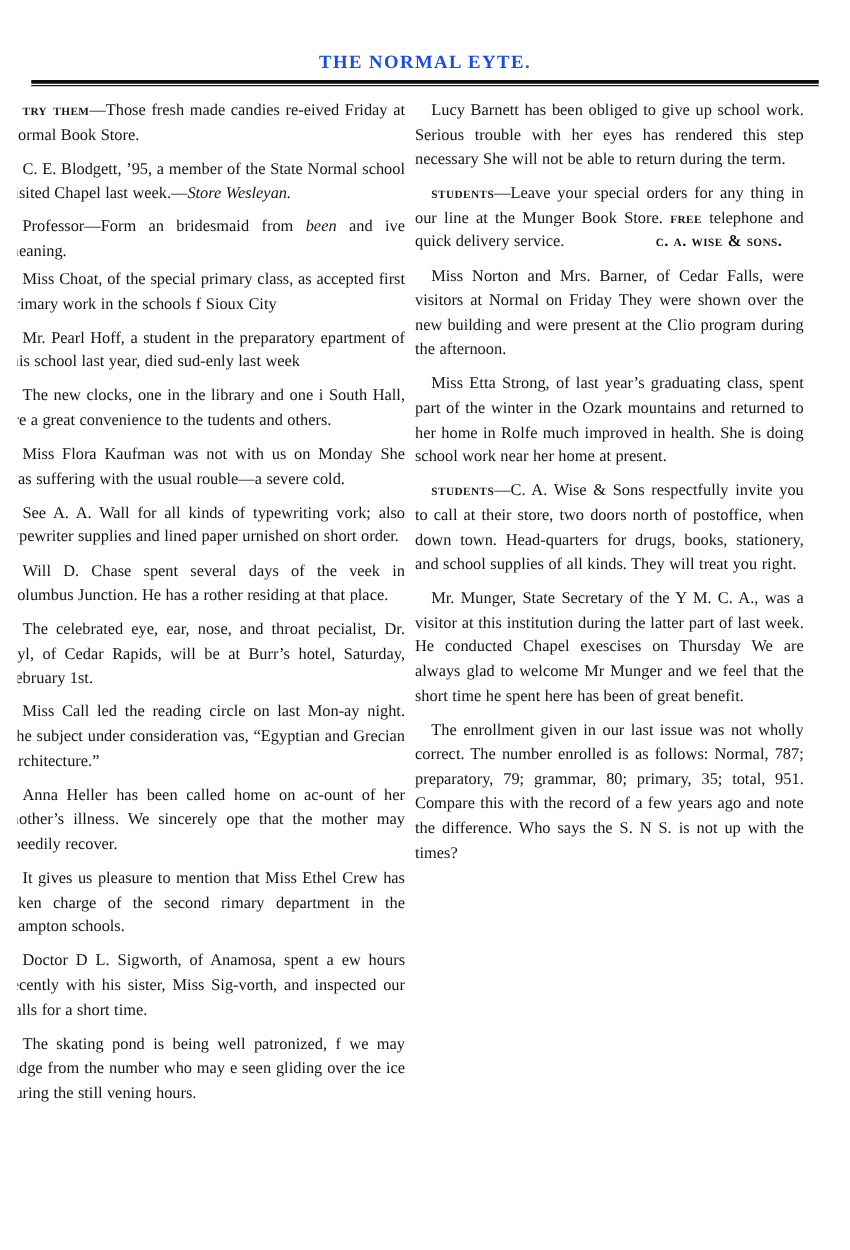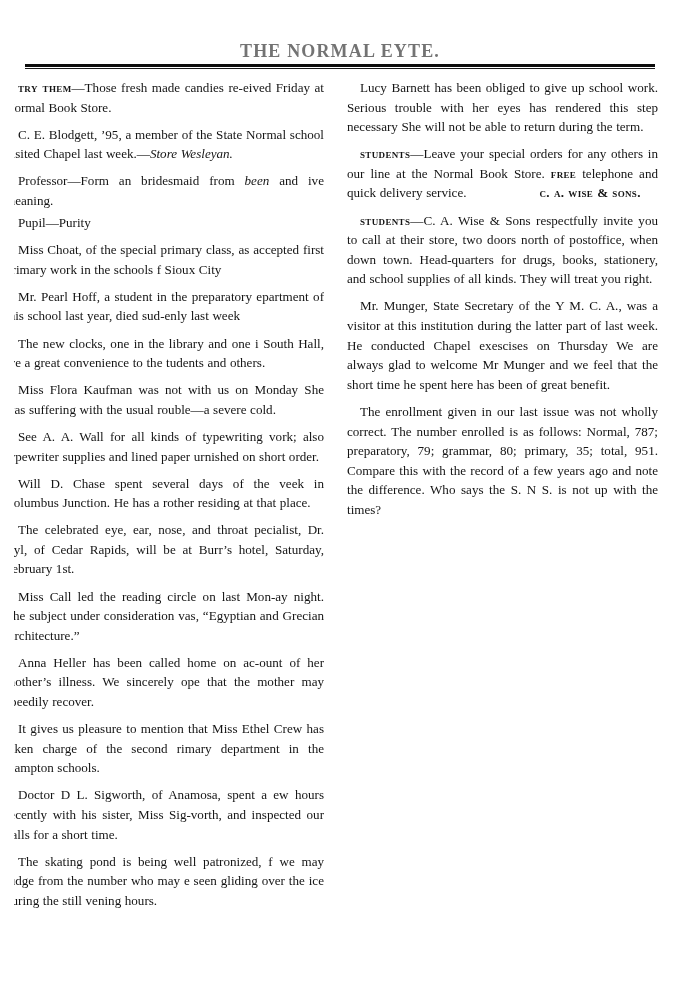--- a/index.html
+++ b/index.html
@@ -30,23 +30,23 @@
     position: absolute;
     left: 0;
     top: 41px;
     width: 680px;
     text-align: center;
   }
   .masthead-title {
     display: inline-block;
     font-family: "Liberation Serif", "DejaVu Serif", serif;
     font-weight: bold;
-    font-size: 18px;
+    font-size: 15px;
     letter-spacing: 1.15px;
-    color: #737373;
+    color: #1d4ed8;
     white-space: nowrap;
   }
 
   
   .rule-wrap {
     position: absolute;
     left: 25px;
     top: 64px;
     width: 630px;
   }
@@ -79,21 +79,21 @@
     left: 14px;
     width: 310px;
     
     overflow: hidden;
   }
   .col-left .inner {
     margin-left: -9px;
     width: 319px;
   }
   .col-right {
-    left: 347px;
+    left: 332px;
     width: 311px;
   }
 
   p.item {
     margin: 0 0 7.5px 0;
     font-size: 13.1px;
     line-height: 19.6px;
     text-align: justify;
     text-justify: inter-word;
     text-indent: 13px;
@@ -135,21 +135,20 @@
 
     <div class="col col-left">
       <div class="inner">
 
         <p class="item"><span class="sc">Try Them</span><span>—Those fresh made candies re-eived Friday at Normal Book Store.</span></p>
 
         <p class="item"><span>C. E. Blodgett, ’95, a member of the State Normal school visited Chapel last week.—</span><span class="it">Store Wesleyan.</span></p>
 
         <p class="item tight"><span>Professor—Form an bridesmaid from </span><span class="it">been</span><span> and ive meaning.</span></p>
 
-        <p class="item"><span>Pupil—Purity</span></p>
 
         <p class="item"><span>Miss Choat, of the special primary class, as accepted first primary work in the schools f Sioux City</span></p>
 
         <p class="item"><span>Mr. Pearl Hoff, a student in the preparatory epartment of this school last year, died sud-enly last week</span></p>
 
         <p class="item"><span>The new clocks, one in the library and one i South Hall, are a great convenience to the tudents and others.</span></p>
 
         <p class="item"><span>Miss Flora Kaufman was not with us on Monday  She was suffering with the usual rouble—a severe cold.</span></p>
 
         <p class="item"><span>See A. A. Wall for all kinds of typewriting vork; also typewriter supplies and lined paper urnished on short order.</span></p>
@@ -168,23 +167,25 @@
 
         <p class="item"><span>The skating pond is being well patronized, f we may judge from the number who may e seen gliding over the ice during the still vening hours.</span></p>
 
       </div>
     </div>
 
     <div class="col col-right">
 
       <p class="item"><span>Lucy Barnett has been obliged to give up school work.   Serious trouble with her eyes has rendered this step necessary   She will not be able to return during the term.</span></p>
 
-      <p class="item"><span class="sc">Students</span><span>—Leave your special orders for any others in our line at the Normal Book Store.   </span><span class="sc">Free</span><span> telephone and quick delivery service.</span><span class="sc sig">C. A. Wise &amp; Sons.</span></p>
+      <p class="item"><span class="sc">Students</span><span>—Leave your special orders for any thing in our line at the Munger Book Store.   </span><span class="sc">Free</span><span> telephone and quick delivery service.</span><span class="sc sig">C. A. Wise &amp; Sons.</span></p>
 
+      <p class="item"><span>Miss Norton and Mrs. Barner, of Cedar Falls, were visitors at Normal on Friday  They were shown over the new building and were present at the Clio program during the afternoon.</span></p>
 
+      <p class="item"><span>Miss Etta Strong, of last year’s graduating class, spent part of the winter in the Ozark mountains and returned to her home in Rolfe much improved in health.  She is doing school work near her home at present.</span></p>
 
 
       <p class="item"><span class="sc">Students</span><span>—C. A. Wise &amp; Sons respectfully invite you to call at their store, two doors north of postoffice, when down town.   Head-quarters for drugs, books, stationery, and school supplies of all kinds.   They will treat you right.</span></p>
 
       <p class="item"><span>Mr. Munger, State Secretary of the Y  M. C. A., was a visitor at this institution during the latter part of last week.   He conducted Chapel exescises on Thursday    We are always glad to welcome Mr Munger and we feel that the short time he spent here has been of great benefit.</span></p>
 
       <p class="item"><span>The enrollment given in our last issue was not wholly correct.   The number enrolled is as follows:   Normal, 787; preparatory, 79; grammar, 80; primary, 35; total, 951.   Compare this with the record of a few years ago and note the difference.    Who says the S. N S. is not up with the times?</span></p>
 
 
     </div>

